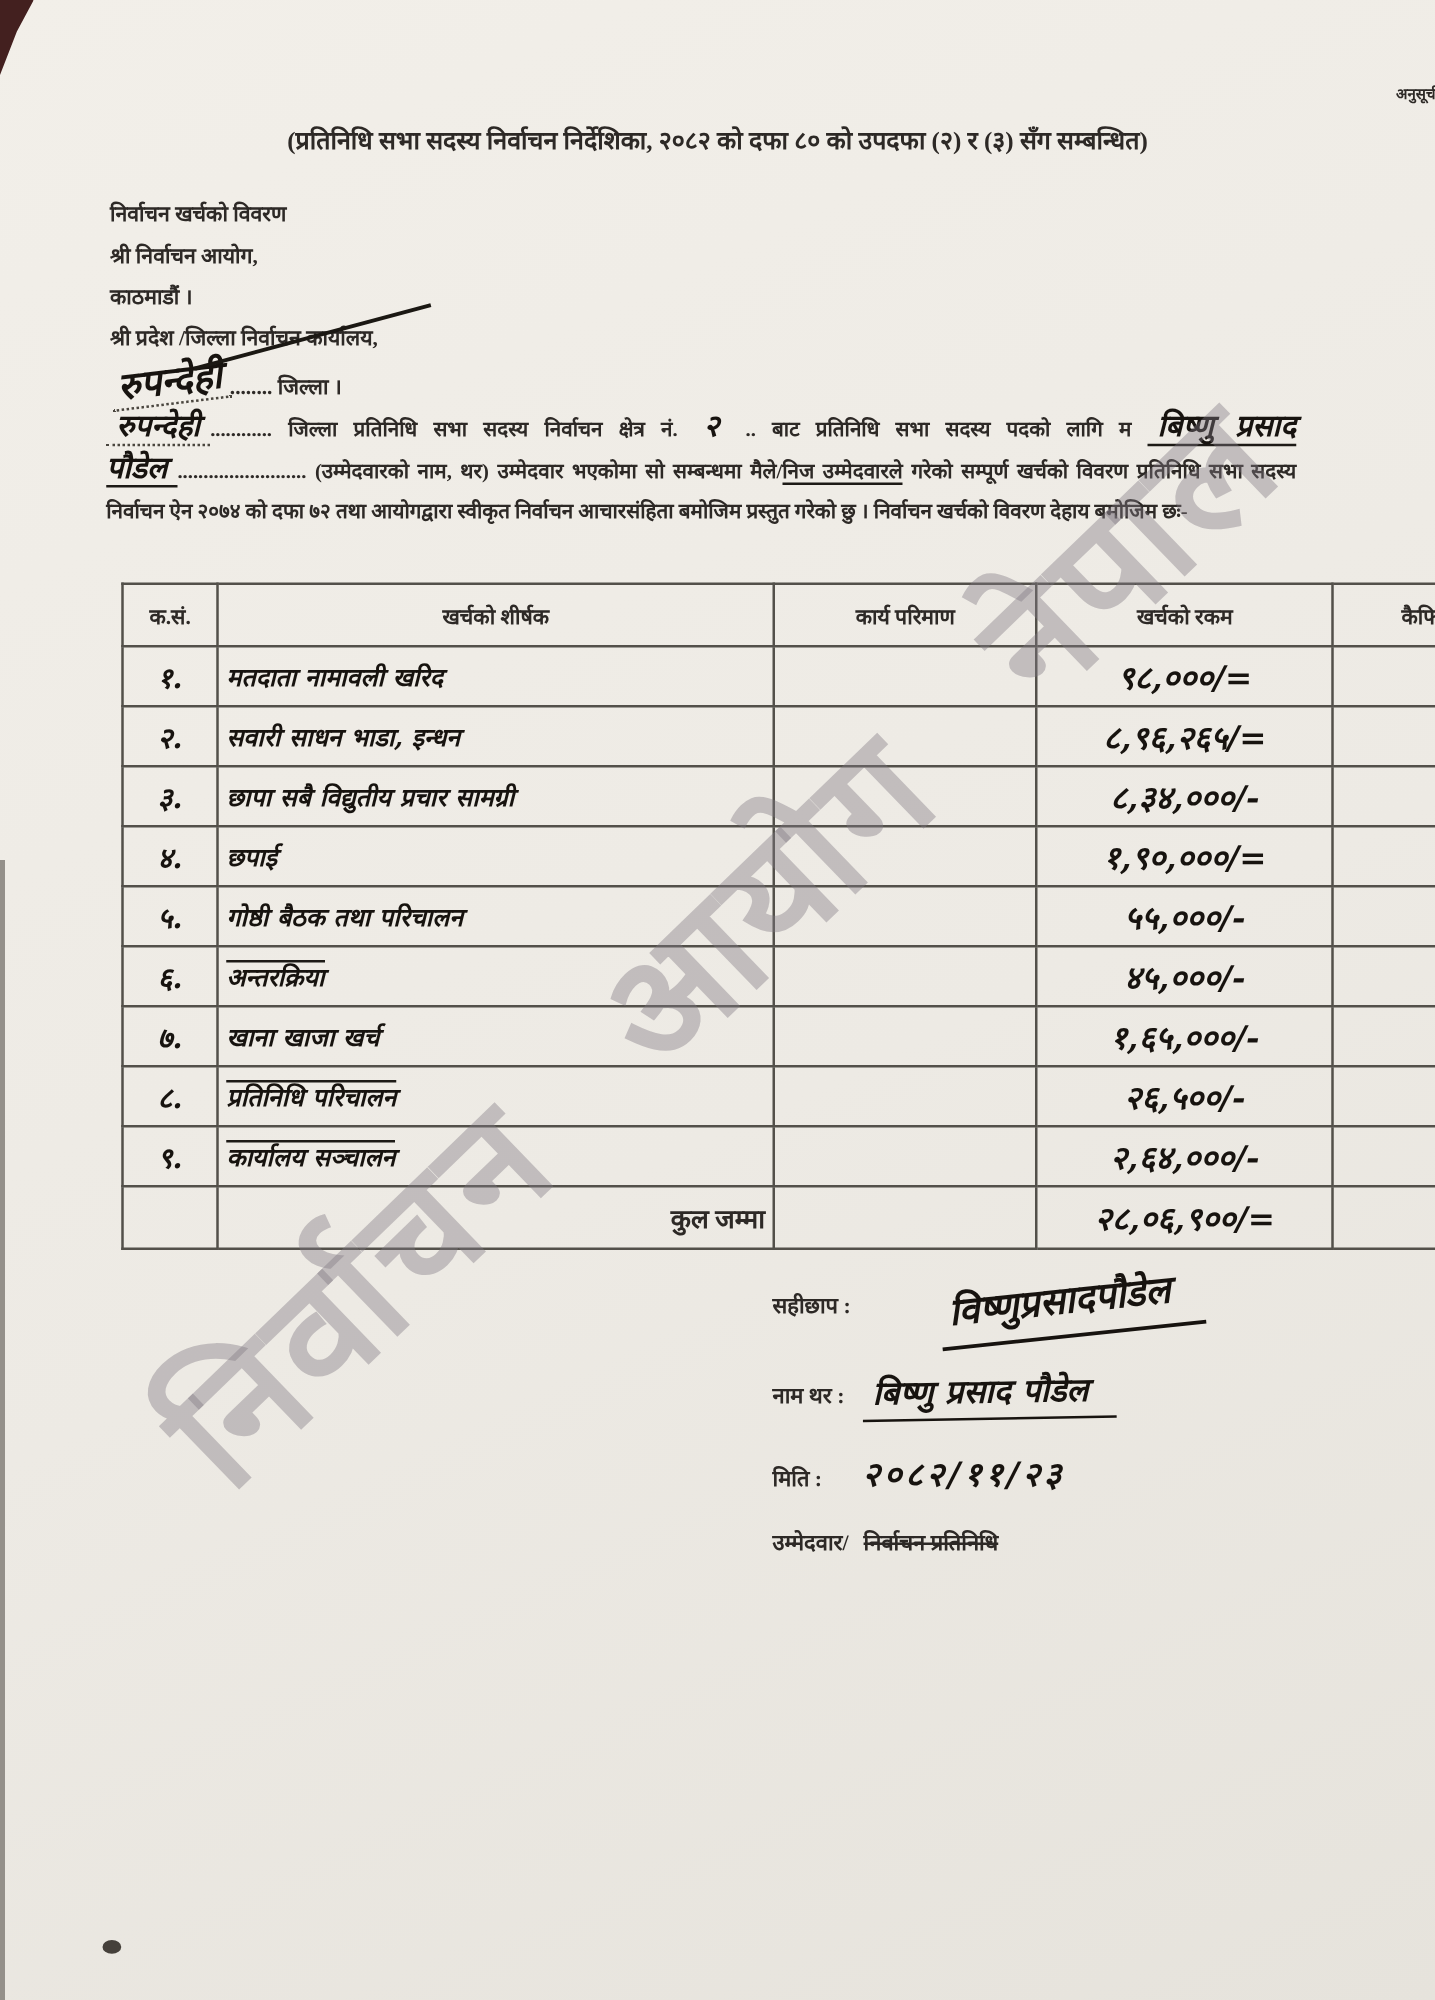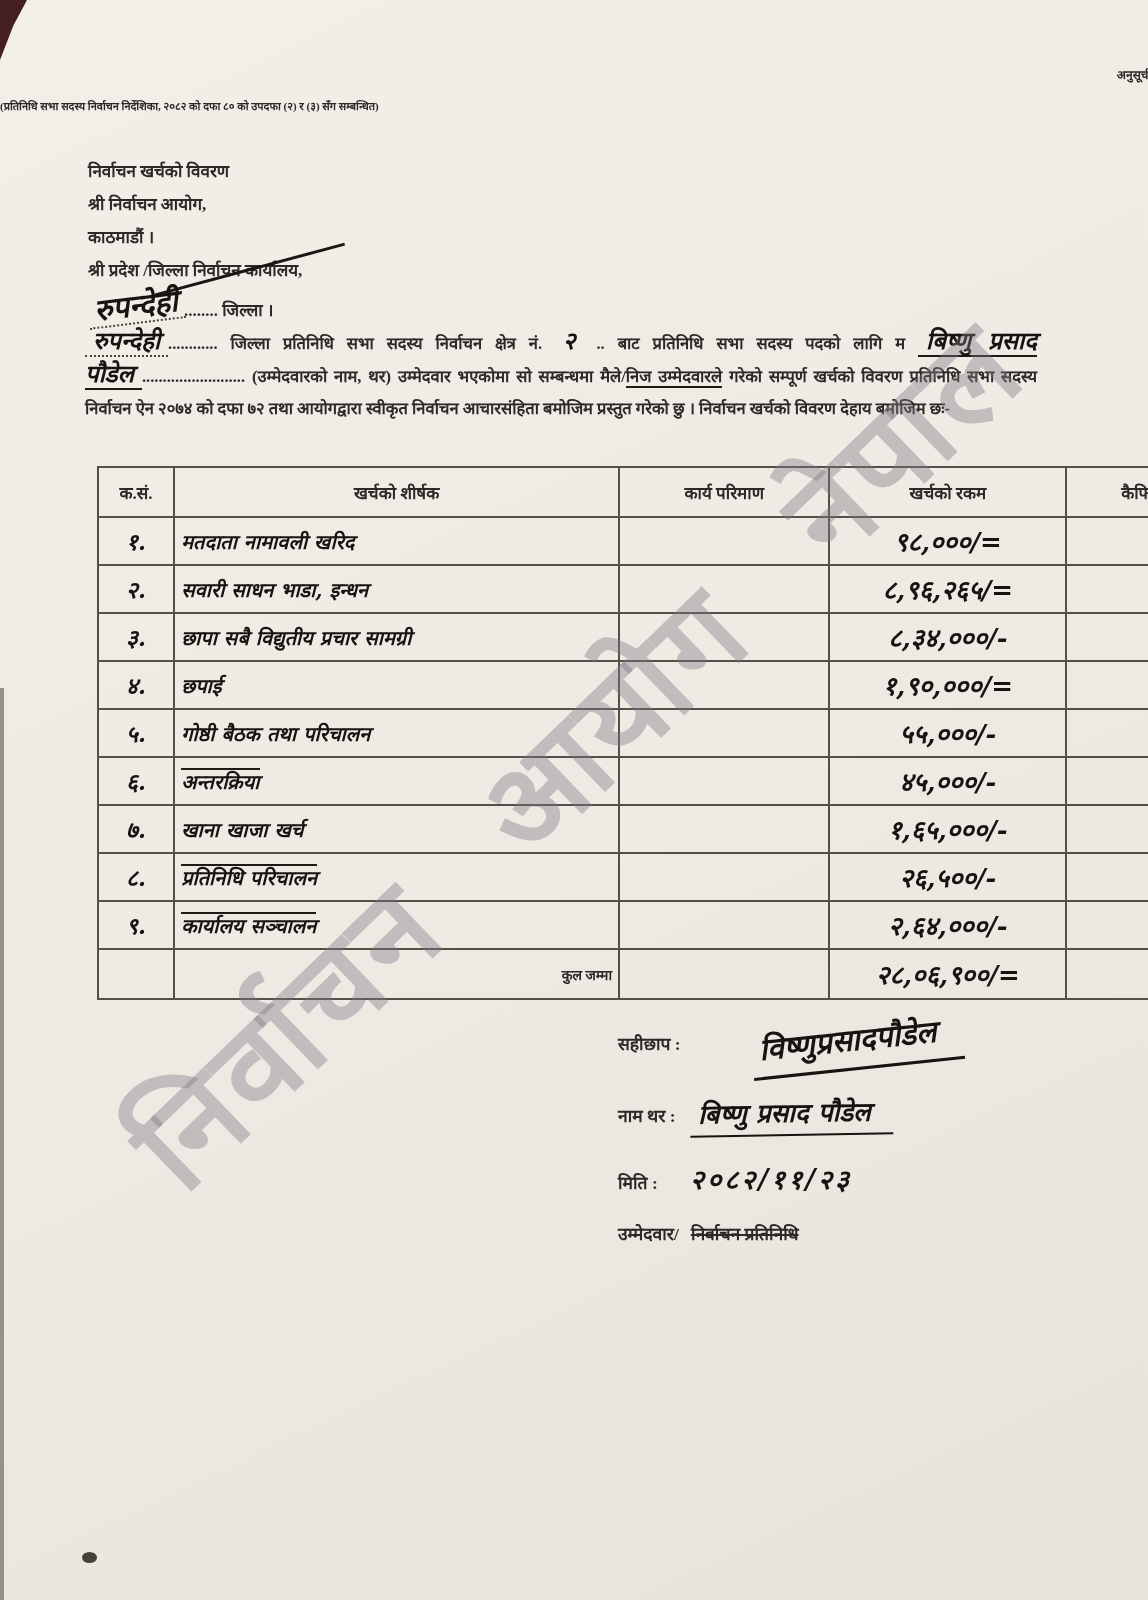--- a/index.html
+++ b/index.html
@@ -30,21 +30,21 @@
   .printed { font-weight:700; }
   .hw {
     font-family:"DejaVu Serif", serif; font-style:italic; font-weight:600;
     color:#17130f;
   }
   .dotted { border-bottom:2px dotted #4a463f; }
   .underline-pen { border-bottom:2px solid #1d1a16; }
   .struck { text-decoration:line-through; text-decoration-thickness:2px;margin-left:12px; }
 
   .annex-title { position:absolute; top:66px; left:0; width:100%; text-align:right; font-size:12px;padding-left:20px; }
-  .annex-subtitle { position:absolute; top:98px; left:0; width:100%; text-align:left; font-size:11px; }
+  .annex-subtitle { position:absolute; top:98px; left:0; width:100%; text-align:center; font-size:20px; }
 
   .letterhead { position:absolute; left:88px; top:155px; font-size:17px; line-height:33px; }
   .district-line { margin-top:2px; }
   .district-line .hw { display:inline-block; font-size:30px; transform:rotate(-7deg); padding:0 6px; }
 
   .pen-strike { position:absolute; left:152px; top:268px; width:196px; height:0;
     border-top:3px solid #1b1813; transform:rotate(-15deg); z-index:4; }
 
   .declaration {
     position:absolute; left:85px; top:328px; width:952px;
@@ -59,21 +59,21 @@
   table.expense th, table.expense td { border:2px solid #53504a; padding:2px 6px; overflow:hidden; }
   table.expense th { font-size:17px; height:44px; font-weight:700; }
   table.expense td { height:42px; }
   .col-sn { width:63px; } .col-title { width:368px; } .col-qty { width:174px; }
   .col-amt { width:196px; } .col-rem { width:132px; }
   td.sn { text-align:center; } td.sn span { font-size:23px; }
   td.title span { font-size:20px; white-space:nowrap; }
   td.over span { border-top:2px solid #1d1a16;text-align:center; }
   td.amt { text-align:center; } td.amt span { font-size:26px; white-space:nowrap; }
   tr.total-row td { height:44px; }
-  .total-label { text-align:right; padding-right:14px; font-size:14px; }
+  .total-label { text-align:right; padding-right:14px; font-size:21px; }
 
   .signblock { position:absolute; left:618px; top:1018px; width:470px; font-size:17.5px; }
   .signrow { position:relative; margin-bottom:24px; }
   .sig-script { display:inline-block; font-size:30px; transform:rotate(-6deg);
     border-bottom:3px solid #17130f; padding:0 26px 8px 8px; margin-left:66px; }
   .name-script { display:inline-block; font-size:26px; border-bottom:2px solid #17130f;
     padding:0 22px 4px 8px; margin-left:10px; transform:rotate(-1deg); }
   .date-script { display:inline-block; font-size:27px; margin-left:28px; letter-spacing:3px; }
   .designation { margin-top:6px; }
 </style>

